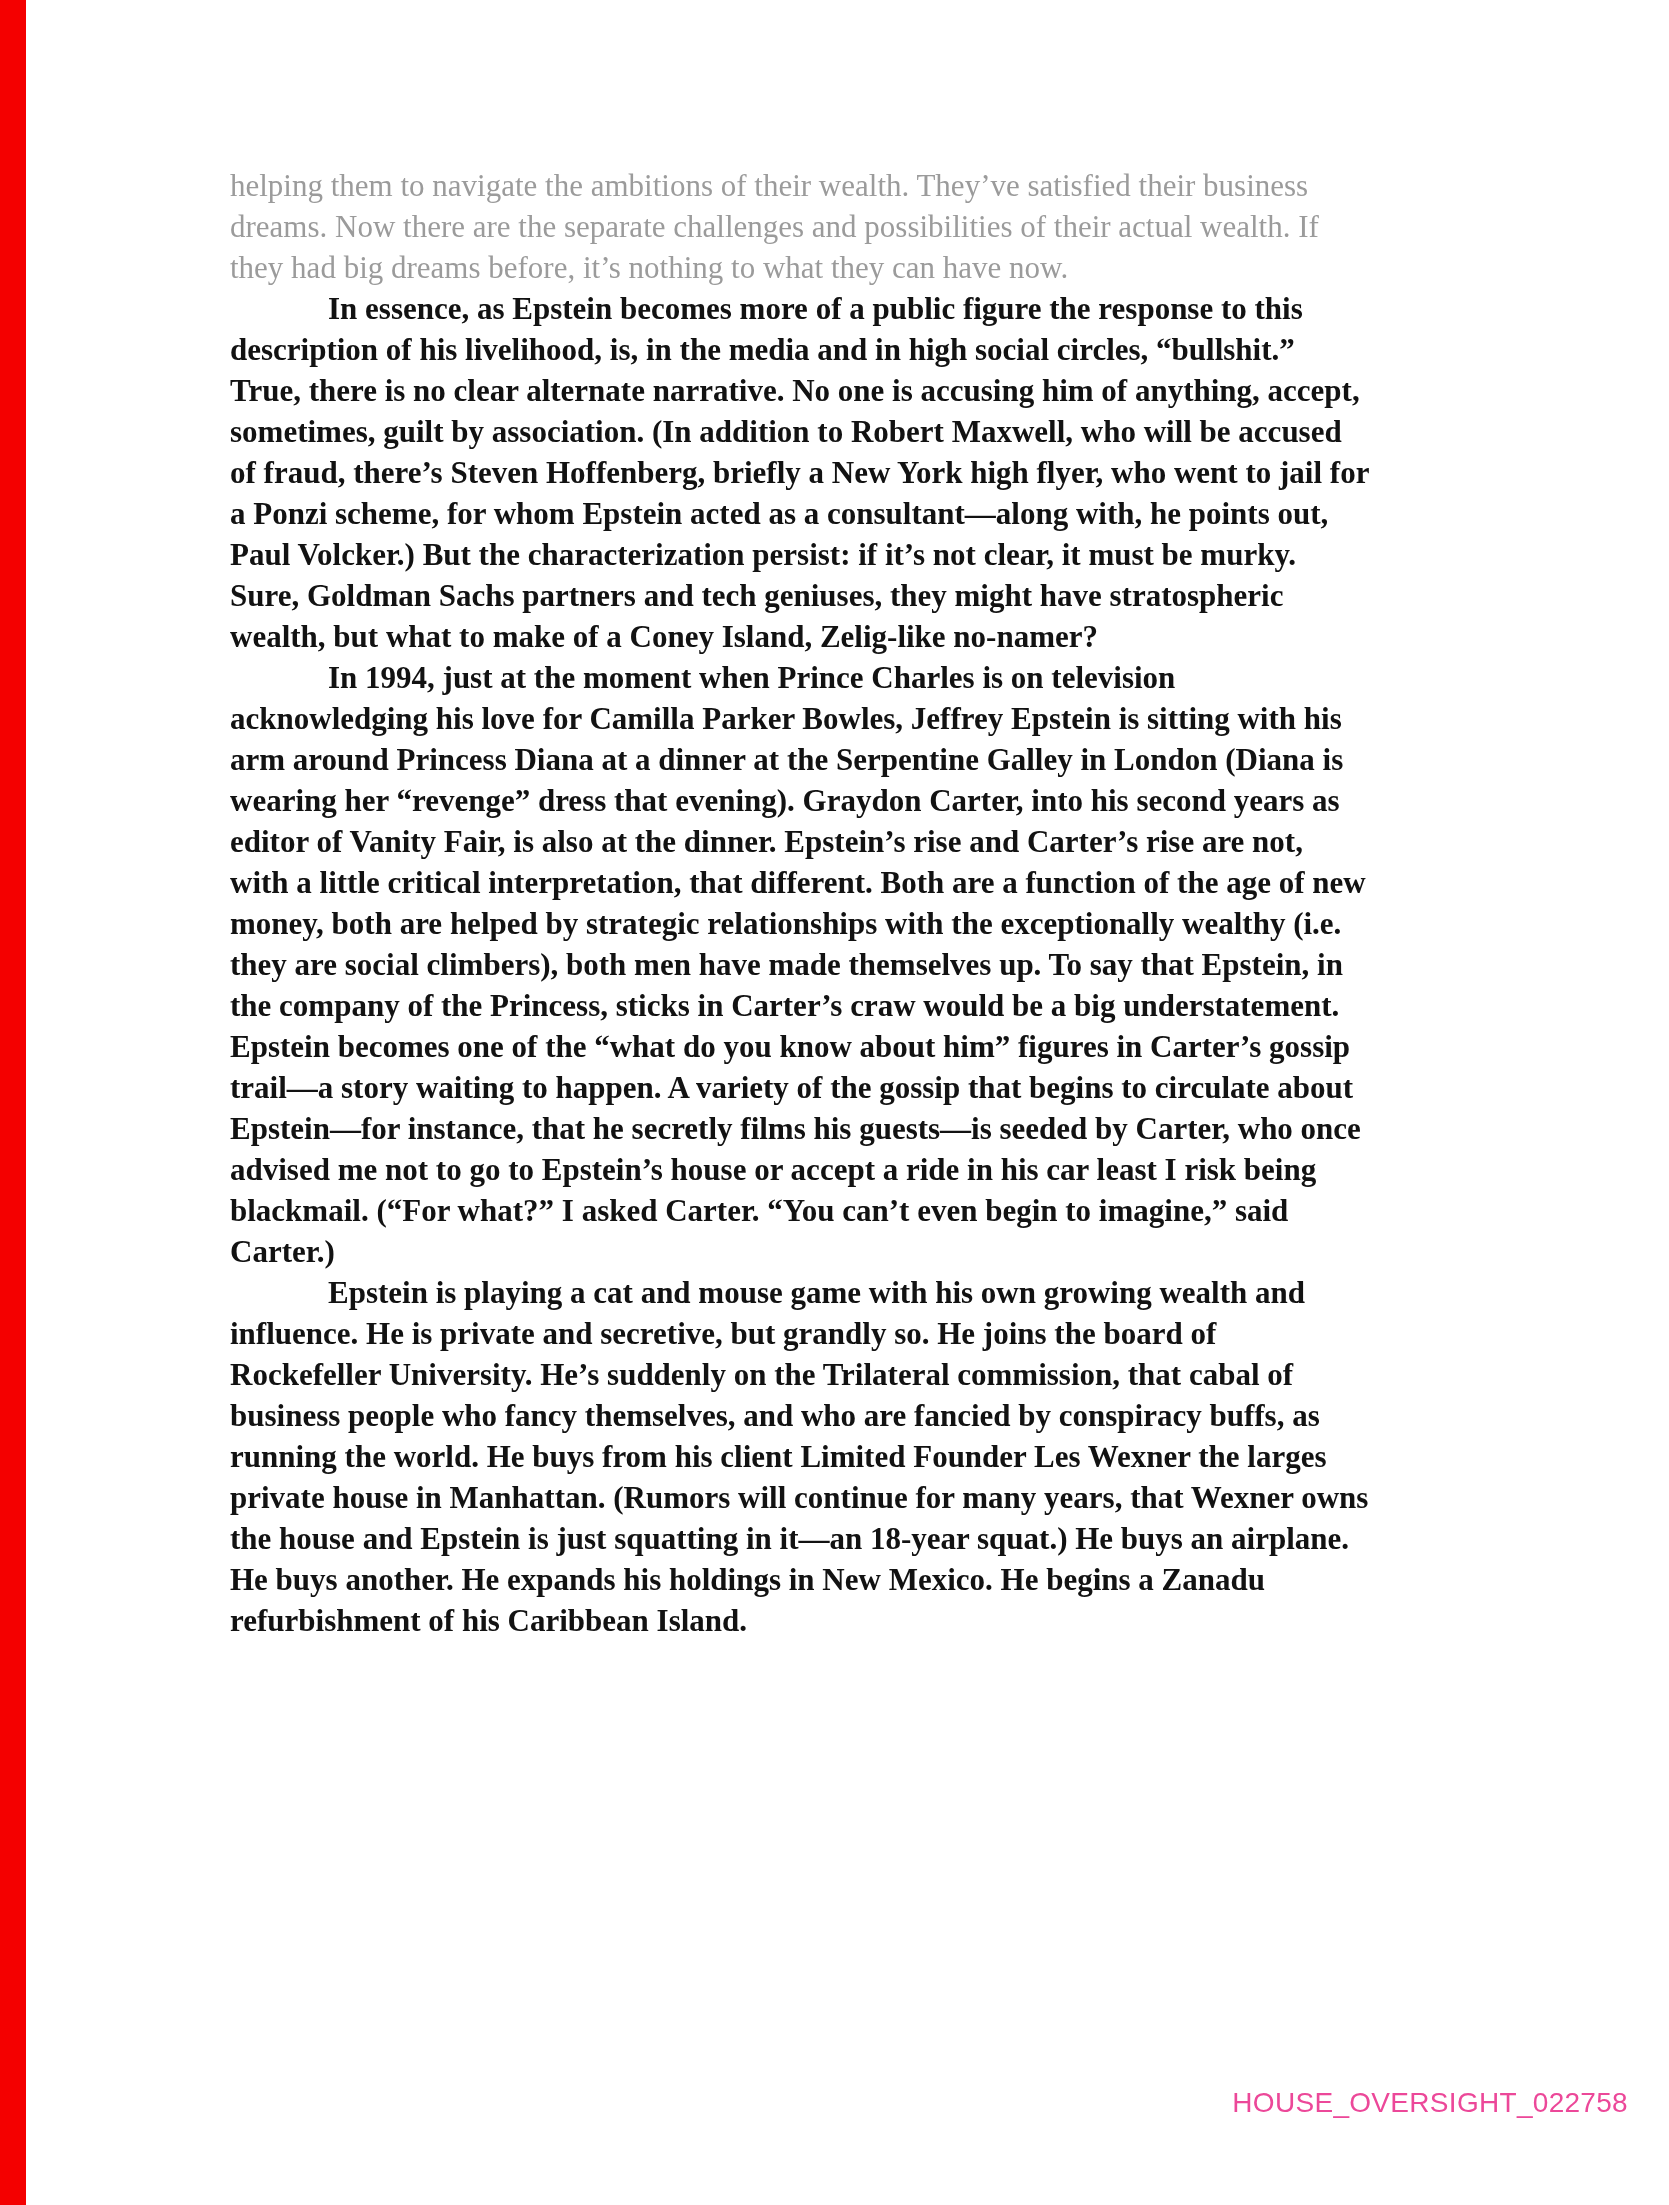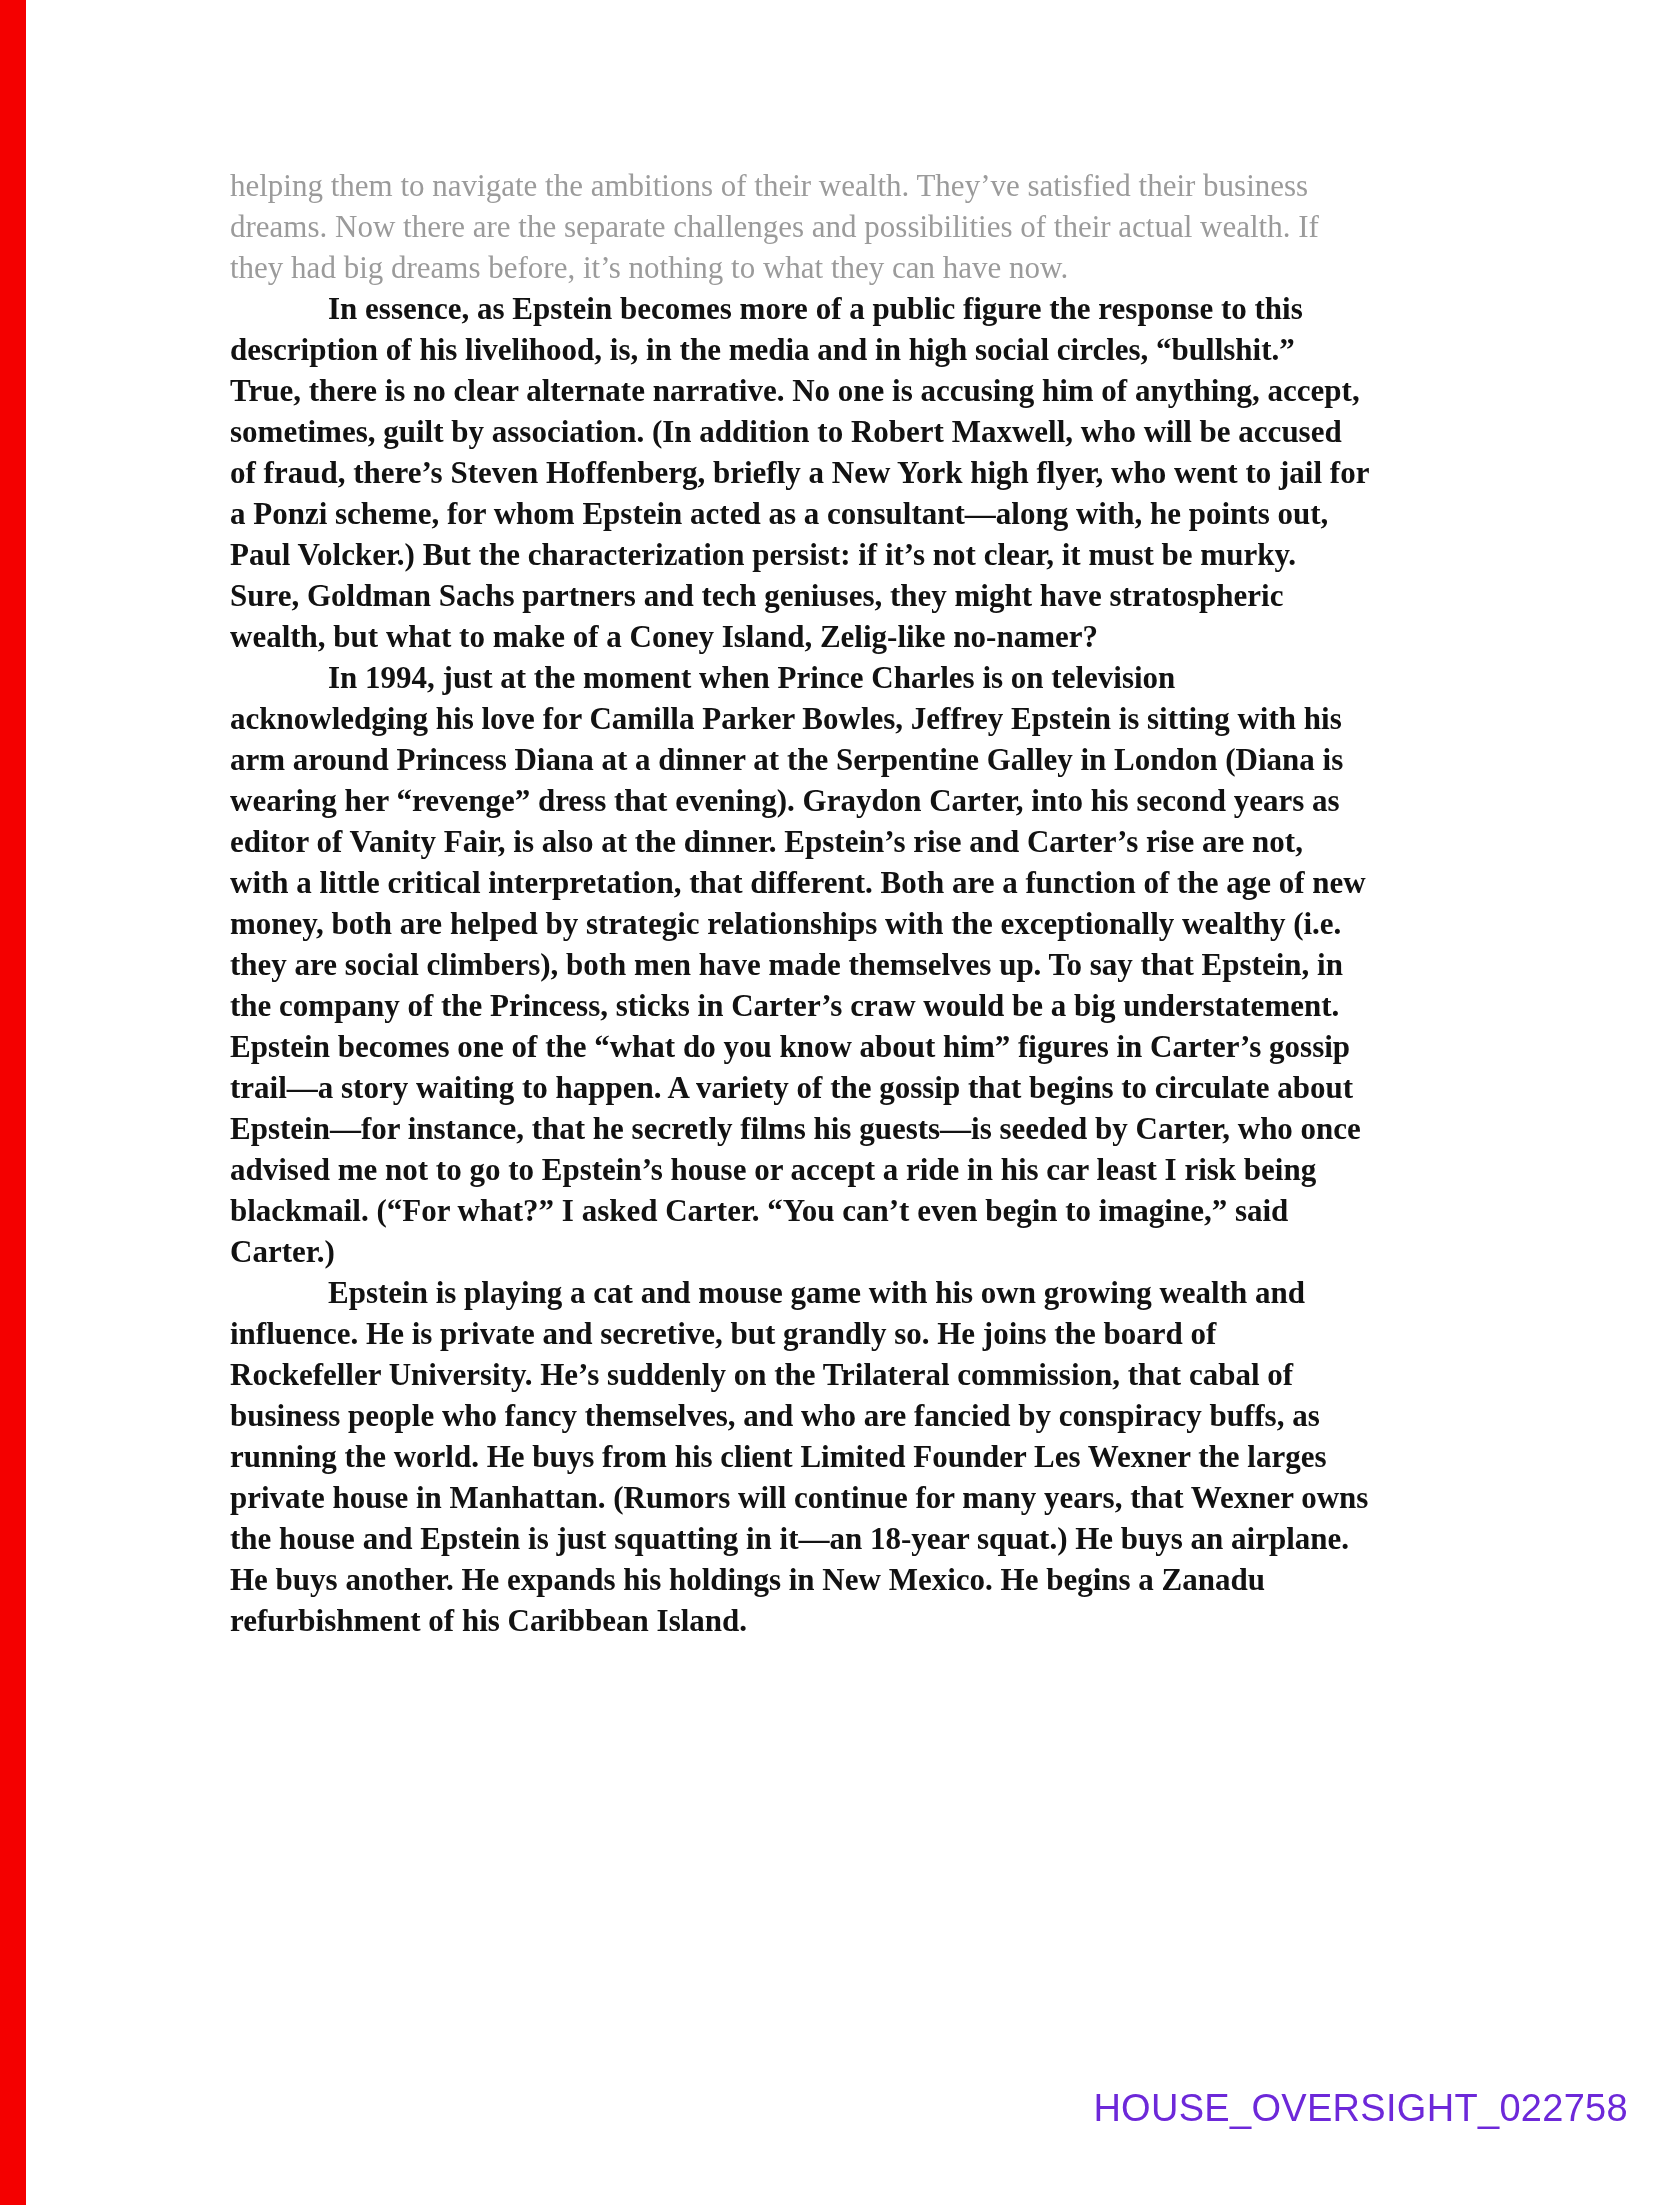--- a/index.html
+++ b/index.html
@@ -47,22 +47,22 @@
   p.body-para {
     text-indent: 98px;
     color: #121212;
     font-weight: bold;
   }
   .bates-stamp {
     position: absolute;
     right: 41px;
     top: 2087px;
     font-family: "Liberation Sans", sans-serif;
-    font-size: 38px;
-    color: #6d28d9;
+    font-size: 28px;
+    color: #ec4899;
     letter-spacing: 0.3px;
   }
 </style>
 </head>
 <body>
 
 <div class="page">
 
   <div class="red-bar"></div>
 

